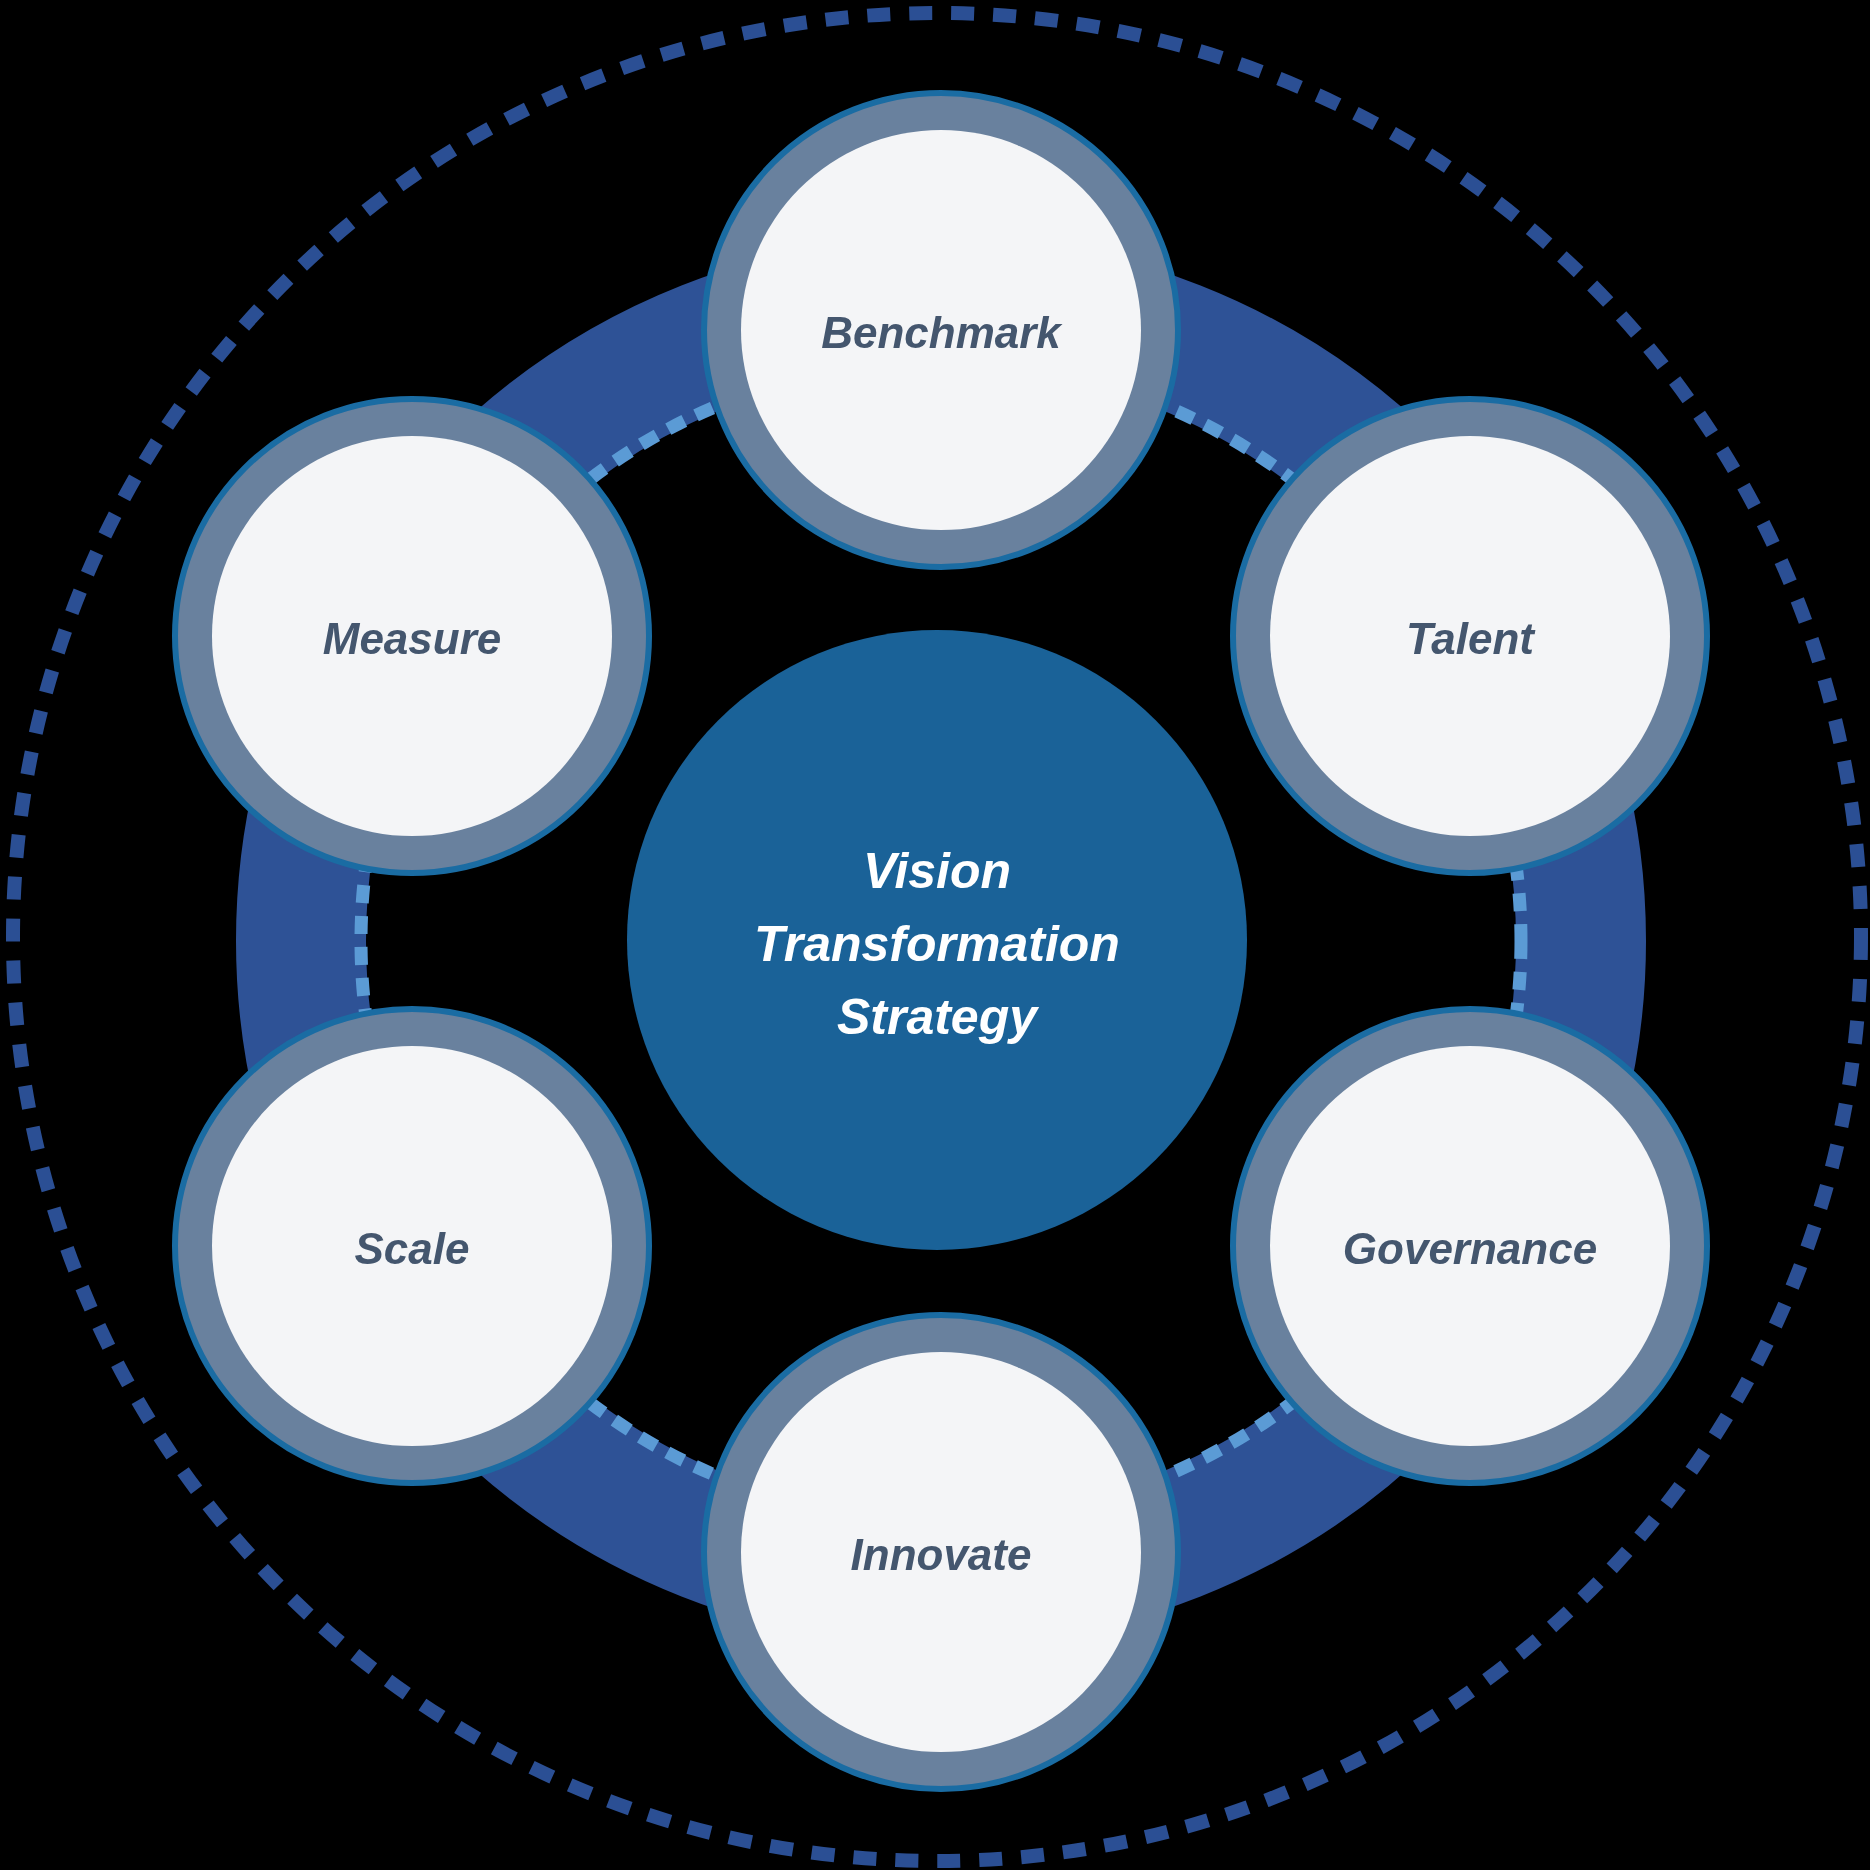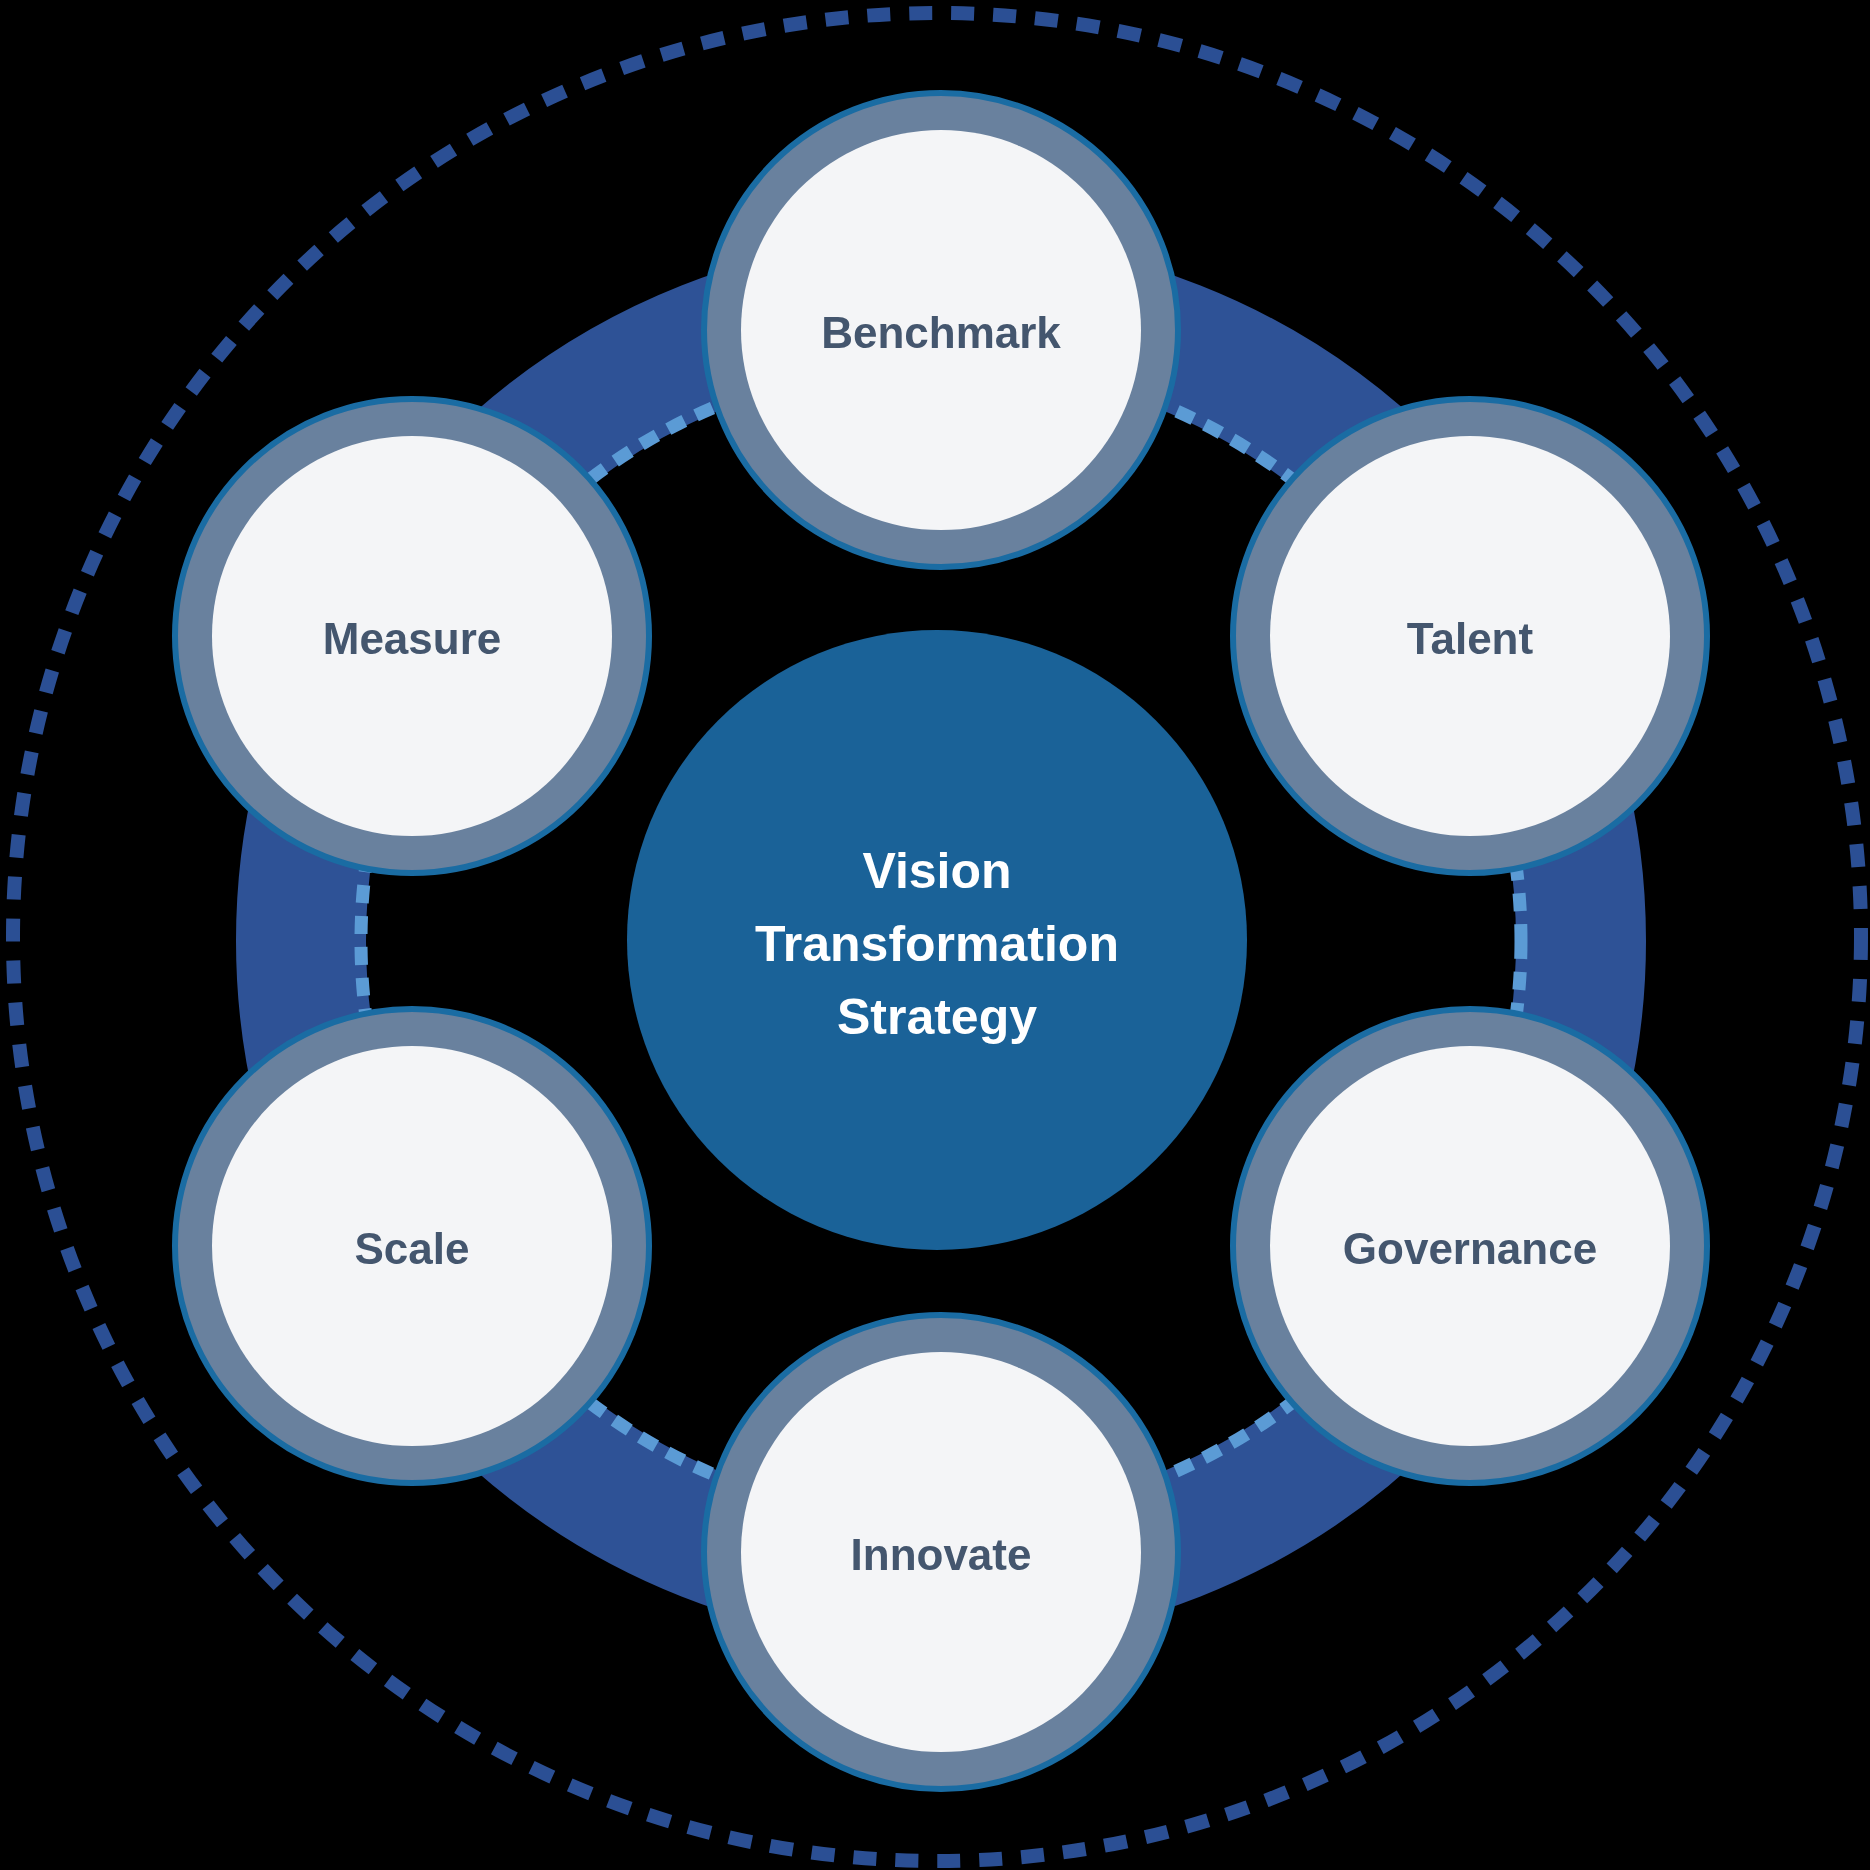--- a/index.html
+++ b/index.html
@@ -8,20 +8,21 @@
     width: 1870px;
     height: 1870px;
     background: #000000;
     overflow: hidden;
     font-family: "Liberation Sans", sans-serif;
   }
   .stage {
     position: relative;
     width: 1870px;
     height: 1870px;
+    font-style: italic;
   }
   svg.diagram {
     position: absolute;
     left: 0;
     top: 0;
     display: block;
   }
   .node-label {
     font-family: "Liberation Sans", sans-serif;
     font-weight: 700;

